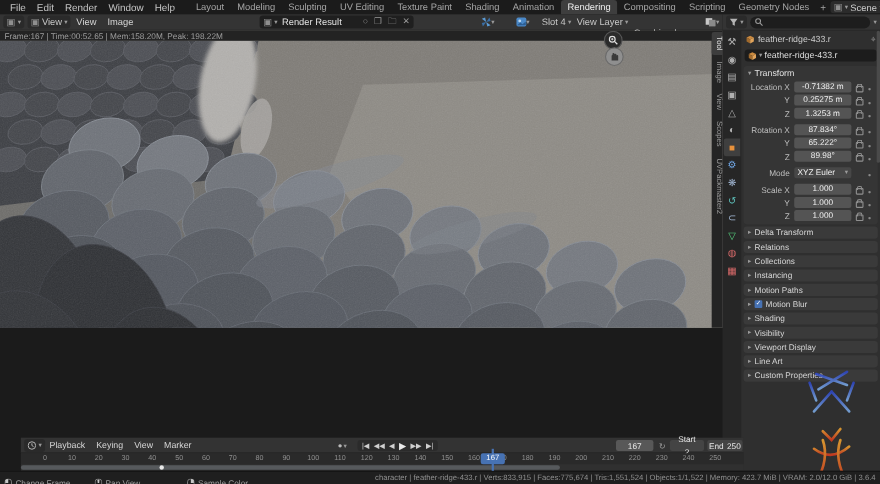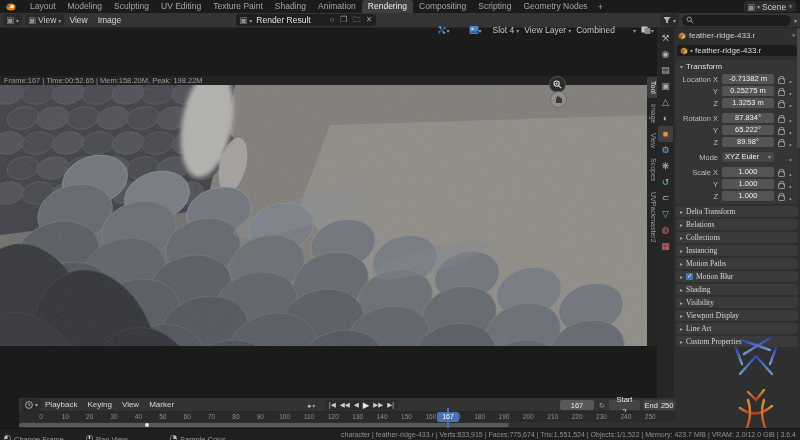--- a/index.html
+++ b/index.html
@@ -22,29 +22,29 @@
   .dim{color:#8f8f8f;}
   .chev{font-size:6px;color:#9a9a9a;}
 
   
   #imgedit-header{left:0;top:13px;width:657px;height:15px;background:#343434;border-bottom:1px solid #262626;
                   display:flex;align-items:center;font-size:8.5px;box-sizing:border-box;}
   .hchip{display:flex;align-items:center;gap:2px;background:#2a2a2a;border-radius:3px;height:12px;padding:0 3px;margin-left:3px;}
   .hmenu{padding:0 5px;color:#d6d6d6;}
   #render-result-chip{background:#1f1f1f;margin-left:110px;}
   #rr-icons span{margin-left:3px;color:#9a9a9a;font-size:8px;}
-  #imgedit-right{margin-left:auto;display:flex;align-items:flex-end;gap:5px;margin-right:3px;}
+  #imgedit-right{margin-left:auto;display:flex;align-items:center;gap:5px;margin-right:3px;}
   .mini-ic{width:10px;height:10px;border-radius:2px;display:inline-block;}
 
   #props-header{left:657px;top:13px;width:143px;height:15px;background:#343434;border-bottom:1px solid #262626;
                 display:flex;align-items:center;box-sizing:border-box;font-size:8px;}
   #props-search{display:flex;align-items:center;gap:2px;background:#1d1d1d;border-radius:6px;height:11px;flex:1;margin:0 3px;padding:0 4px;}
 
   
-  #viewport{left:0;top:28px;width:657px;height:270px;background:#6f6e6b;overflow:hidden;margin-top:48px;}
+  #viewport{left:0;top:28px;width:657px;height:270px;background:#6f6e6b;overflow:hidden;}
   #render-stats{position:absolute;left:0;top:0;width:657px;height:9px;background:#232323;color:#9d9d9d;
                 font-size:7.5px;line-height:9px;padding-left:4px;box-sizing:border-box;z-index:3;}
   #render-svg{position:absolute;left:0;top:9px;}
   #ie-sidebar{position:absolute;left:567px;top:1px;width:80px;height:232px;background:#3b3b3b;z-index:4;
               border:1px solid #2e2e2e;box-sizing:border-box;}
   #ie-sidebar .panel-head{height:12px;background:#424242;display:flex;align-items:center;font-size:8px;color:#d8d8d8;gap:2px;padding:0 3px;}
   #ie-tabstrip{position:absolute;left:647px;top:1px;width:10px;height:369px;background:#242424;z-index:5;display:flex;flex-direction:column;}
   .vtab{writing-mode:vertical-rl;font-size:7px;color:#9b9b9b;padding:4px 0;text-align:center;width:10px;margin-bottom:2px;}
   .vtab.active{background:#3d3d3d;color:#e2e2e2;border-radius:2px 0 0 2px;}
   .float-tool{position:absolute;width:15px;height:15px;border-radius:50%;z-index:6;display:flex;align-items:center;justify-content:center;}
@@ -63,21 +63,21 @@
   #transform-panel{margin:2px;background:#353535;border-radius:3px;padding-bottom:3px;}
   #transform-panel .panel-head{height:12px;display:flex;align-items:center;gap:3px;font-size:8px;color:#e0e0e0;padding:0 4px;}
   .trow{display:flex;align-items:flex-end;height:11px;margin:1px 2px 0 0;}
   .trow .tlabel{width:46px;text-align:right;color:#bdbdbd;font-size:7.5px;padding-right:4px;box-sizing:border-box;}
   .trow .tfield{width:52px;background:#545454;border-radius:2px;height:10px;line-height:10px;text-align:center;color:#f0f0f0;font-size:7.5px;}
   .trow .tfield.dropdown{background:#474747;text-align:left;padding:0 3px;width:46px;display:flex;justify-content:space-between;align-items:center;}
   .tgap{height:3px;}
   .lock{width:5px;height:4px;border:1px solid #8f8f8f;border-radius:1px;position:relative;margin-left:4px;}
   .lock:before{content:"";position:absolute;top:-3px;left:0px;width:3px;height:3px;border:1px solid #8f8f8f;border-bottom:none;border-radius:2px 2px 0 0;}
   .tdot{color:#8a8a8a;margin-left:4px;font-size:8px;line-height:4px;}
-  .cpanel{margin:2px;background:#3a3a3a;border-radius:3px;height:11px;display:flex;align-items:center;gap:3px;padding:0 4px;color:#d6d6d6;font-size:7.5px;white-space:nowrap;font-family:Liberation Serif, serif;}
+  .cpanel{margin:2px;background:#3a3a3a;border-radius:3px;height:11px;display:flex;align-items:center;gap:3px;padding:0 4px;color:#d6d6d6;font-size:7.5px;white-space:nowrap;}
   .checkbox{width:7px;height:7px;background:#4772b3;border-radius:1px;color:#fff;font-size:6px;line-height:7px;text-align:center;}
   #props-scroll{position:absolute;right:0;top:0;width:3px;height:120px;background:#4a4a4a;border-radius:2px;}
 
   
   #timeline{left:0;top:398px;width:657px;height:30px;background:#2e2e2e;margin-left:19px;}
   #tl-header{position:absolute;left:0;top:0;width:657px;height:14px;background:#333333;border-bottom:1px solid #272727;
              display:flex;align-items:center;font-size:8px;box-sizing:border-box;}
   #tl-menus{display:flex;gap:2px;}
   #tl-menus .hmenu{padding:0 4px;}
   #tl-transport{position:absolute;left:306px;top:2px;display:flex;gap:4px;background:#2b2b2b;border-radius:3px;
@@ -112,20 +112,21 @@
 <body>
 
 <div id="app">
 
   <div id="topbar" class="abs">
     <svg id="blender-logo" viewBox="0 0 12 10">
       <ellipse cx="7" cy="5" rx="4.5" ry="3.6" fill="#e87d0d"></ellipse>
       <circle cx="8" cy="4.6" r="1.7" fill="#fff"></circle>
       <path d="M0.5 6 L5 2.5 L6 4 Z" fill="#2d6ca8"></path>
     </svg>
+    <span id="topbar-menus"><span class="menu">File</span><span class="menu">Edit</span><span class="menu">Render</span><span class="menu">Window</span><span class="menu">Help</span></span>
     <span id="workspaces">
         <span class="ws">Layout</span>
         <span class="ws">Modeling</span>
         <span class="ws">Sculpting</span>
         <span class="ws">UV Editing</span>
         <span class="ws">Texture Paint</span>
         <span class="ws">Shading</span>
         <span class="ws">Animation</span>
         <span class="ws active">Rendering</span>
         <span class="ws">Compositing</span>

